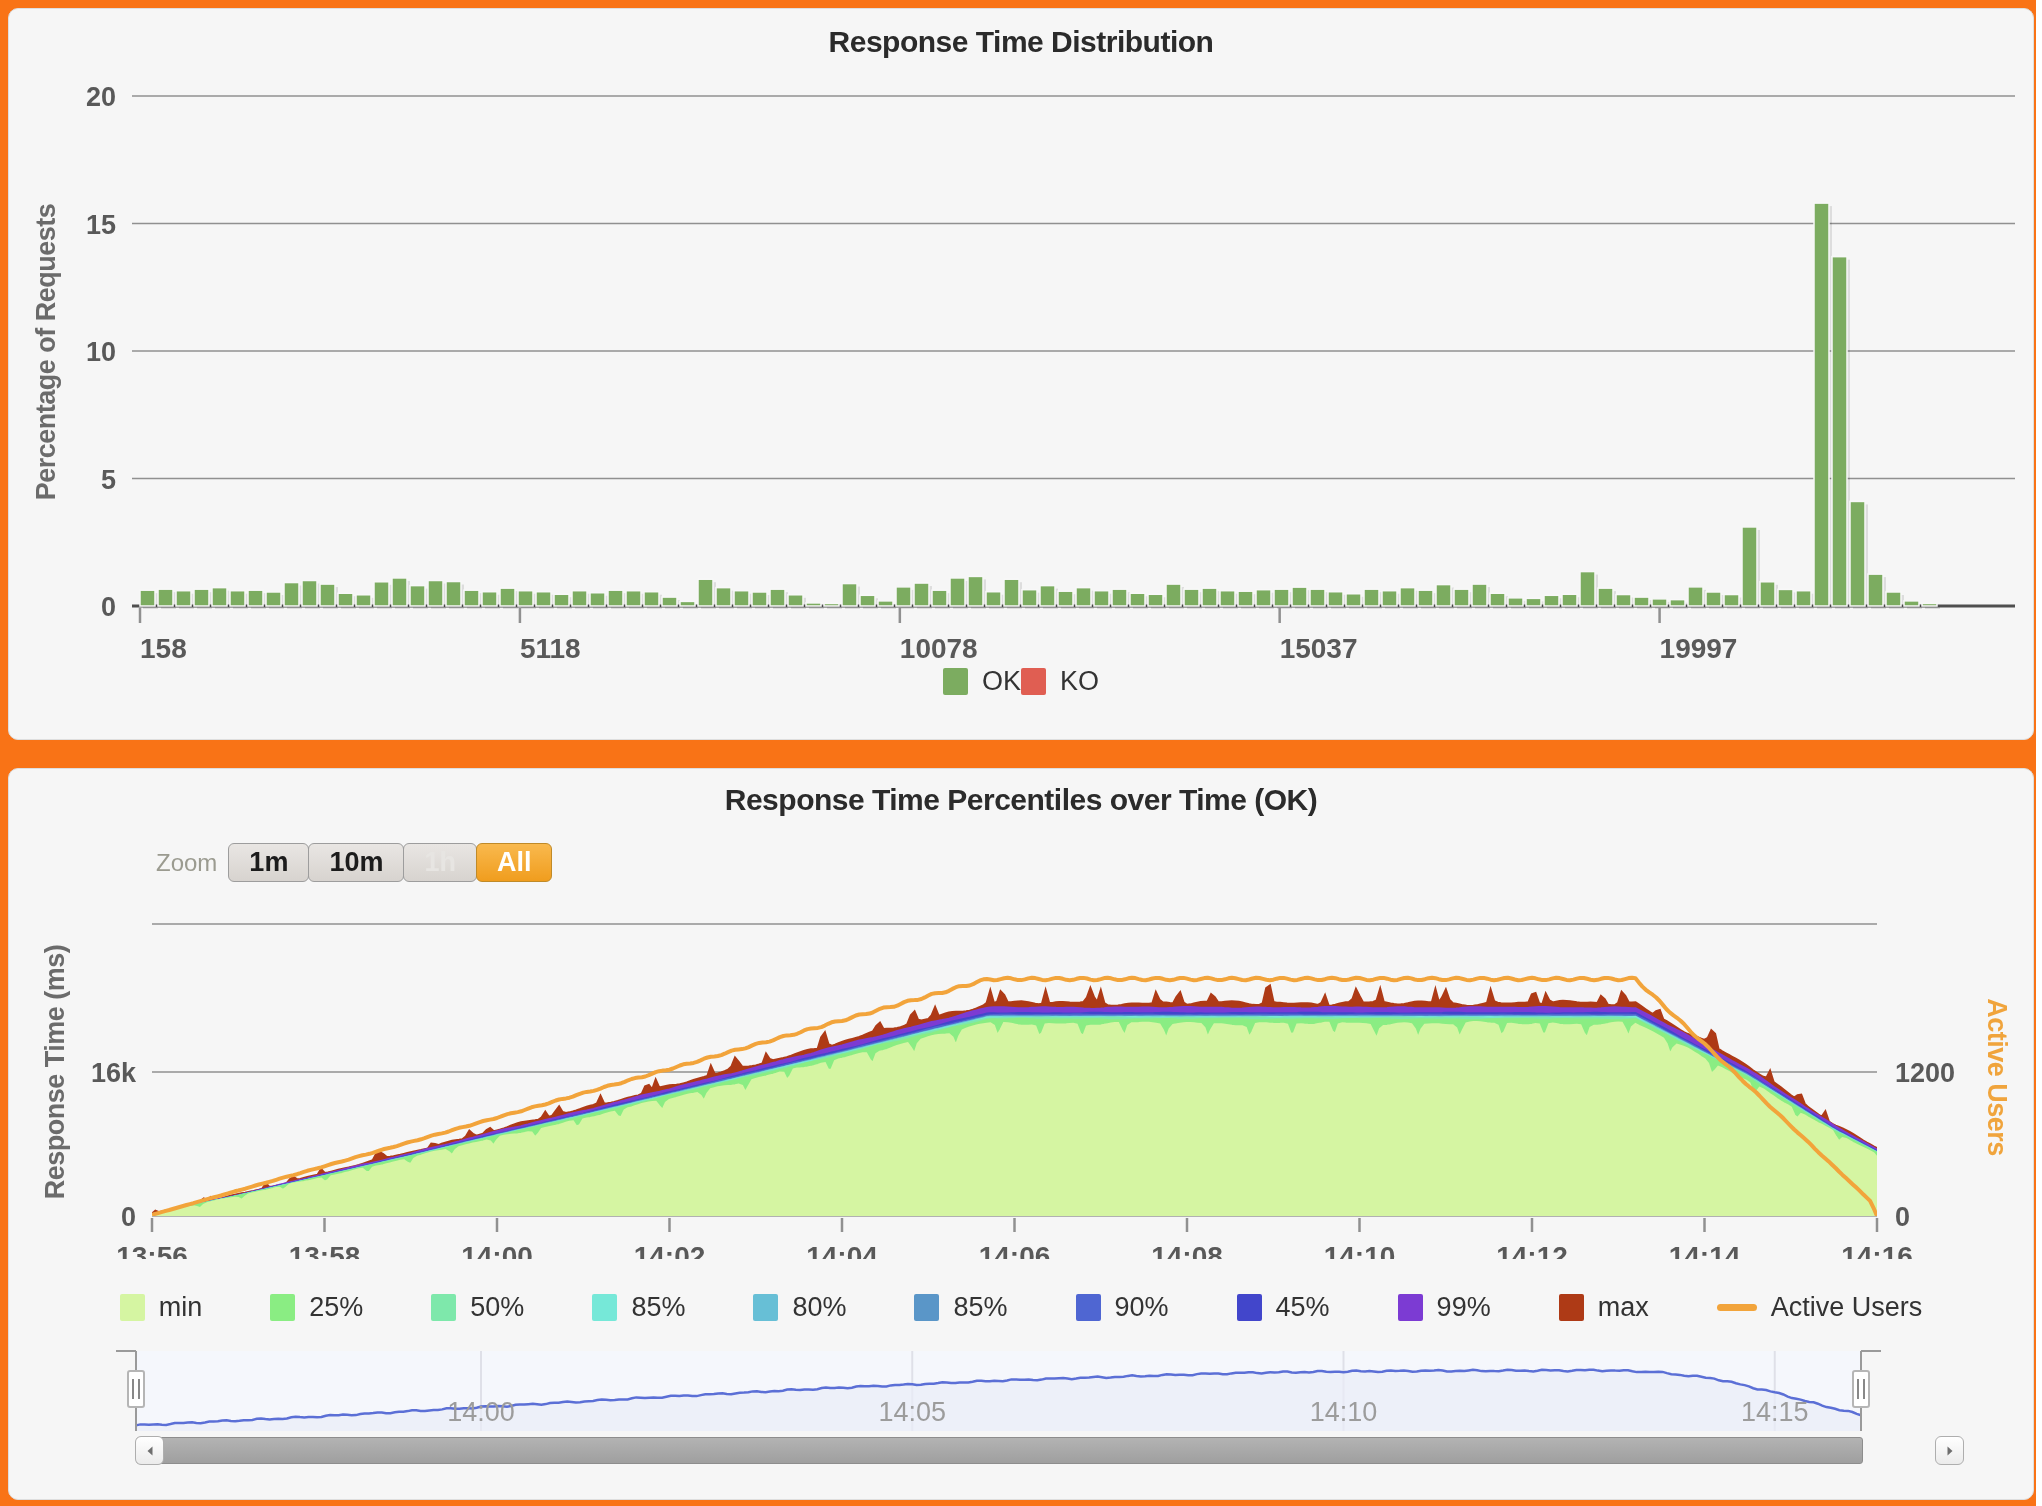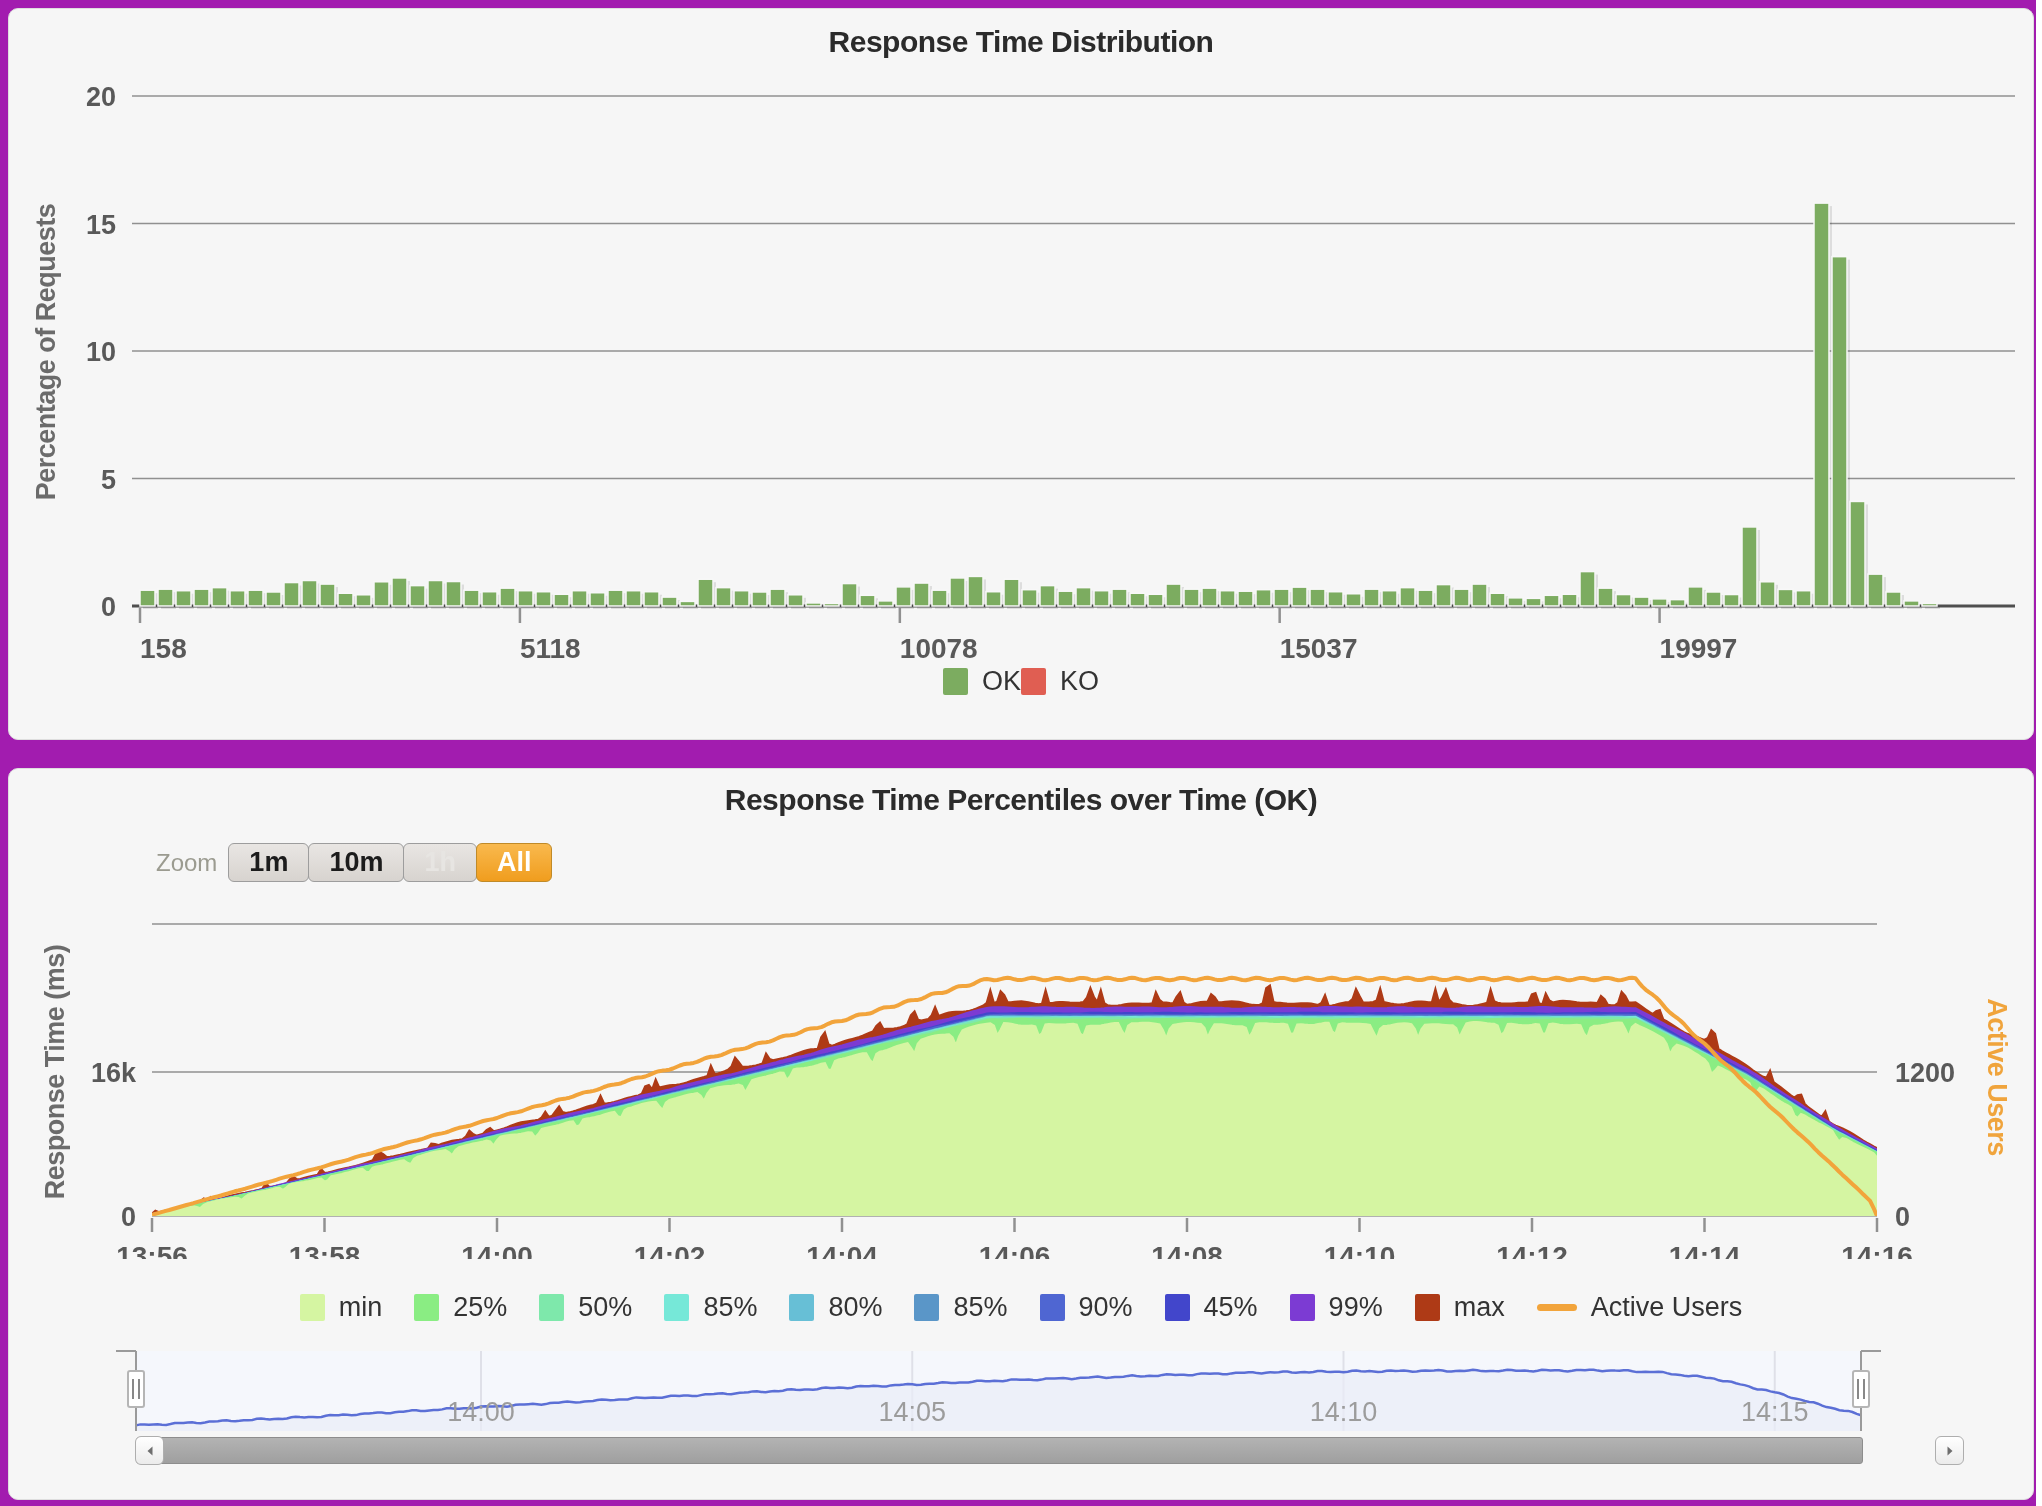--- a/index.html
+++ b/index.html
@@ -1,16 +1,16 @@
 <!DOCTYPE html>
 <html><head>
 <meta charset="utf-8">
 <style>
   html,body{margin:0;padding:0;background:#ffffff;}
-  #page{position:relative;width:2036px;height:1506px;background:#a21caf;
+  #page{position:relative;width:2036px;height:1506px;background:#f97316;
         font-family:"Liberation Sans","DejaVu Sans",sans-serif;overflow:hidden;}
   .panel{position:absolute;left:8px;width:2024px;background:#f6f6f6;
          border:1px solid #dedede;border-radius:10px;overflow:visible;}
   #panel1{top:8px;height:730px;}
   #panel2{top:768px;height:730px;}
   .chart-title{position:absolute;left:0;width:100%;text-align:center;
                font-weight:bold;font-size:30px;color:#2b2b2b;letter-spacing:-0.5px;}
   .vlabel{position:absolute;width:400px;height:34px;text-align:center;
           font-weight:bold;font-size:27px;color:#6b6b6b;letter-spacing:-0.5px;}
   .vlabel.ccw{transform:rotate(-90deg);}
@@ -349,21 +349,21 @@
           <path d="M143.0,337L143.0,335.7L146.4,334.9L149.9,334.1L153.3,333.3L156.8,332.6L160.3,331.8L163.7,331.1L167.2,330.4L170.6,329.7L174.1,329.0L177.5,328.3L180.9,327.6L184.4,326.8L187.8,326.1L191.3,325.4L194.8,324.7L198.2,324.0L201.7,323.4L205.1,322.7L208.6,321.9L212.0,321.2L215.4,320.4L218.9,319.6L222.3,318.8L225.8,318.0L229.3,317.3L232.7,316.5L236.2,315.8L239.6,315.1L243.1,314.3L246.5,313.5L249.9,312.8L253.4,312.0L256.9,311.2L260.3,310.4L263.8,309.6L267.2,308.9L270.6,308.1L274.1,307.4L277.6,306.6L281.0,305.8L284.5,304.9L287.9,304.0L291.4,303.2L294.8,302.3L298.3,301.4L301.7,300.7L305.1,299.9L308.6,299.2L312.1,298.4L315.5,297.7L319.0,296.9L322.4,296.1L325.9,295.3L329.3,294.5L332.8,293.7L336.2,293.0L339.7,292.3L343.1,291.5L346.5,290.8L350.0,290.0L353.4,289.2L356.9,288.4L360.4,287.5L363.8,286.6L367.3,285.8L370.7,285.0L374.1,284.2L377.6,283.5L381.1,282.8L384.5,282.1L387.9,281.4L391.4,280.6L394.9,279.8L398.3,279.0L401.8,278.2L405.2,277.4L408.6,276.7L412.1,275.9L415.6,275.1L419.0,274.4L422.4,273.5L425.9,272.6L429.4,271.7L432.8,270.8L436.3,269.8L439.7,268.9L443.1,268.1L446.6,267.3L450.1,266.5L453.5,265.8L456.9,265.0L460.4,264.2L463.9,263.4L467.3,262.6L470.8,261.7L474.2,260.9L477.7,260.0L481.1,259.2L484.6,258.5L488.0,257.7L491.5,256.9L494.9,256.1L498.4,255.2L501.8,254.3L505.3,253.4L508.7,252.5L512.2,251.7L515.6,250.9L519.1,250.2L522.5,249.5L526.0,248.9L529.4,248.2L532.9,247.5L536.3,246.7L539.8,245.9L543.2,245.1L546.7,244.3L550.1,243.6L553.5,242.9L557.0,242.2L560.5,241.4L563.9,240.7L567.3,239.9L570.8,239.0L574.3,238.1L577.7,237.1L581.2,236.2L584.6,235.3L588.0,234.5L591.5,233.8L595.0,233.1L598.4,232.4L601.9,231.7L605.3,230.9L608.8,230.1L612.2,229.2L615.7,228.3L619.1,227.4L622.6,226.6L626.0,225.8L629.4,225.0L632.9,224.2L636.3,223.4L639.8,222.5L643.3,221.5L646.7,220.5L650.1,219.6L653.6,218.6L657.0,217.8L660.5,217.0L663.9,216.3L667.4,215.6L670.9,214.9L674.3,214.2L677.8,213.4L681.2,212.6L684.6,211.7L688.1,210.9L691.5,210.0L695.0,209.2L698.5,208.5L701.9,207.7L705.4,207.0L708.8,206.1L712.3,205.3L715.7,204.3L719.1,203.4L722.6,202.4L726.1,201.6L729.5,200.8L733.0,200.0L736.4,199.4L739.8,198.8L743.3,198.1L746.8,197.4L750.2,196.6L753.6,195.8L757.1,194.9L760.5,194.0L764.0,193.1L767.4,192.3L770.9,191.5L774.4,190.7L777.8,189.9L781.3,189.0L784.7,188.1L788.1,187.1L791.6,186.1L795.0,185.1L798.5,184.2L802.0,183.4L805.4,182.7L808.9,182.0L812.3,181.4L815.8,180.7L819.2,179.9L822.6,179.1L826.1,178.2L829.6,177.3L833.0,176.3L836.5,175.4L839.9,174.6L843.4,173.8L846.8,173.0L850.3,172.1L853.7,171.2L857.1,170.3L860.6,169.3L864.0,168.3L867.5,167.3L870.9,166.5L874.4,165.7L877.9,165.0L881.3,164.4L884.8,163.8L888.2,163.1L891.6,162.4L895.1,161.5L898.5,160.6L902.0,159.6L905.5,158.7L908.9,157.8L912.4,157.0L915.8,156.2L919.3,155.4L922.7,154.6L926.1,153.7L929.6,152.8L933.1,151.8L936.5,150.8L940.0,149.9L943.4,149.0L946.9,148.3L950.3,147.7L953.7,147.1L957.2,146.4L960.7,145.8L964.1,145.0L967.5,144.1L971.0,143.1L974.5,142.1L977.9,141.2L981.3,140.7L984.8,140.6L988.3,140.7L991.7,140.7L995.1,140.7L998.6,140.6L1002.1,140.4L1005.5,140.3L1009.0,140.1L1012.4,140.0L1015.9,140.1L1019.3,140.2L1022.8,140.4L1026.2,140.7L1029.7,140.9L1033.1,141.1L1036.6,141.1L1040.0,141.1L1043.5,140.9L1046.9,140.8L1050.3,140.7L1053.8,140.7L1057.3,140.7L1060.7,140.8L1064.2,140.9L1067.6,140.9L1071.1,140.9L1074.5,140.8L1078.0,140.6L1081.4,140.5L1084.8,140.5L1088.3,140.6L1091.8,140.8L1095.2,141.0L1098.7,141.3L1102.1,141.4L1105.6,141.5L1109.0,141.5L1112.5,141.4L1115.9,141.2L1119.3,141.0L1122.8,140.9L1126.3,140.8L1129.7,140.8L1133.2,140.8L1136.6,140.8L1140.0,140.8L1143.5,140.7L1146.9,140.5L1150.4,140.4L1153.8,140.2L1157.3,140.2L1160.8,140.3L1164.2,140.4L1167.6,140.7L1171.1,140.9L1174.5,141.0L1178.0,141.1L1181.5,141.0L1184.9,140.9L1188.3,140.7L1191.8,140.5L1195.3,140.4L1198.7,140.4L1202.2,140.5L1205.6,140.5L1209.0,140.6L1212.5,140.6L1216.0,140.6L1219.4,140.5L1222.8,140.4L1226.3,140.4L1229.8,140.4L1233.2,140.6L1236.7,140.8L1240.1,141.1L1243.5,141.3L1247.0,141.5L1250.5,141.5L1253.9,141.5L1257.4,141.3L1260.8,141.1L1264.3,140.9L1267.7,140.8L1271.2,140.8L1274.6,140.8L1278.0,140.9L1281.5,140.9L1285.0,140.9L1288.4,140.8L1291.9,140.7L1295.3,140.6L1298.8,140.5L1302.2,140.5L1305.7,140.7L1309.1,140.8L1312.6,141.0L1316.0,141.2L1319.5,141.3L1322.9,141.2L1326.4,141.1L1329.8,140.9L1333.3,140.6L1336.7,140.4L1340.1,140.3L1343.6,140.3L1347.0,140.3L1350.5,140.4L1353.9,140.5L1357.4,140.5L1360.8,140.4L1364.3,140.3L1367.8,140.3L1371.2,140.3L1374.6,140.4L1378.1,140.5L1381.5,140.8L1385.0,141.0L1388.5,141.2L1391.9,141.3L1395.3,141.3L1398.8,141.2L1402.3,141.0L1405.7,140.8L1409.1,140.7L1412.6,140.6L1416.0,140.7L1419.5,140.7L1423.0,140.8L1426.4,140.9L1429.8,140.9L1433.3,140.9L1436.8,140.8L1440.2,140.8L1443.7,140.8L1447.1,140.8L1450.5,141.0L1454.0,141.2L1457.5,141.4L1460.9,141.5L1464.4,141.5L1467.8,141.4L1471.3,141.2L1474.7,140.9L1478.2,140.7L1481.6,140.5L1485.0,140.4L1488.5,140.4L1492.0,140.5L1495.4,140.5L1498.9,140.6L1502.3,140.5L1505.8,140.5L1509.2,140.4L1512.7,140.3L1516.1,140.3L1519.6,140.4L1523.0,140.6L1526.4,140.8L1529.9,141.0L1533.4,141.1L1536.8,141.1L1540.3,141.0L1543.7,140.8L1547.1,140.6L1550.6,140.4L1554.0,140.3L1557.5,140.3L1560.9,140.4L1564.4,140.5L1567.8,140.7L1571.3,140.7L1574.7,140.8L1578.2,140.8L1581.6,140.7L1585.1,140.7L1588.5,140.8L1592.0,140.9L1595.5,141.1L1598.9,141.3L1602.3,141.5L1605.8,141.6L1609.3,141.5L1612.7,141.4L1616.1,141.1L1619.6,140.9L1623.0,140.7L1626.5,140.6L1629.9,142.3L1633.4,144.2L1636.8,146.1L1640.3,147.9L1643.7,149.7L1647.2,151.5L1650.7,153.2L1654.1,154.9L1657.5,156.7L1661.0,158.5L1664.5,160.3L1667.9,162.3L1671.3,164.2L1674.8,166.0L1678.3,167.8L1681.7,169.5L1685.1,171.1L1688.6,172.7L1692.0,174.3L1695.5,175.9L1698.9,177.6L1702.4,179.5L1705.9,181.3L1709.3,183.3L1712.7,185.2L1716.2,187.0L1719.7,188.8L1723.1,190.6L1726.5,192.4L1730.0,194.2L1733.5,196.0L1736.9,197.9L1740.3,200.0L1743.8,202.3L1747.3,204.5L1750.7,206.7L1754.1,208.8L1757.6,210.8L1761.0,212.7L1764.5,214.7L1767.9,216.8L1771.4,218.9L1774.8,221.1L1778.3,223.3L1781.8,225.6L1785.2,227.8L1788.6,230.0L1792.1,232.1L1795.5,234.2L1799.0,236.3L1802.5,238.4L1805.9,240.6L1809.3,242.8L1812.8,245.0L1816.3,247.2L1819.7,249.4L1823.1,251.5L1826.6,253.3L1830.0,255.0L1833.5,256.6L1837.0,258.3L1840.4,260.0L1843.8,261.7L1847.3,263.5L1850.8,265.4L1854.2,267.3L1857.7,269.1L1861.1,270.9L1864.5,272.7L1868.0,274.5L1868.0,337Z" fill="#8aed83" stroke="none"></path>
           <path d="M143.0,335.7L146.4,334.9L149.9,334.1L153.3,333.3L156.8,332.6L160.3,331.8L163.7,331.1L167.2,330.4L170.6,329.7L174.1,329.0L177.5,328.3L180.9,327.6L184.4,326.8L187.8,326.1L191.3,325.4L194.8,324.7L198.2,324.0L201.7,323.4L205.1,322.7L208.6,321.9L212.0,321.2L215.4,320.4L218.9,319.6L222.3,318.8L225.8,318.0L229.3,317.3L232.7,316.5L236.2,315.8L239.6,315.1L243.1,314.3L246.5,313.5L249.9,312.8L253.4,312.0L256.9,311.2L260.3,310.4L263.8,309.6L267.2,308.9L270.6,308.1L274.1,307.4L277.6,306.6L281.0,305.8L284.5,304.9L287.9,304.0L291.4,303.2L294.8,302.3L298.3,301.4L301.7,300.7L305.1,299.9L308.6,299.2L312.1,298.4L315.5,297.7L319.0,296.9L322.4,296.1L325.9,295.3L329.3,294.5L332.8,293.7L336.2,293.0L339.7,292.3L343.1,291.5L346.5,290.8L350.0,290.0L353.4,289.2L356.9,288.4L360.4,287.5L363.8,286.6L367.3,285.8L370.7,285.0L374.1,284.2L377.6,283.5L381.1,282.8L384.5,282.1L387.9,281.4L391.4,280.6L394.9,279.8L398.3,279.0L401.8,278.2L405.2,277.4L408.6,276.7L412.1,275.9L415.6,275.1L419.0,274.4L422.4,273.5L425.9,272.6L429.4,271.7L432.8,270.8L436.3,269.8L439.7,268.9L443.1,268.1L446.6,267.3L450.1,266.5L453.5,265.8L456.9,265.0L460.4,264.2L463.9,263.4L467.3,262.6L470.8,261.7L474.2,260.9L477.7,260.0L481.1,259.2L484.6,258.5L488.0,257.7L491.5,256.9L494.9,256.1L498.4,255.2L501.8,254.3L505.3,253.4L508.7,252.5L512.2,251.7L515.6,250.9L519.1,250.2L522.5,249.5L526.0,248.9L529.4,248.2L532.9,247.5L536.3,246.7L539.8,245.9L543.2,245.1L546.7,244.3L550.1,243.6L553.5,242.9L557.0,242.2L560.5,241.4L563.9,240.7L567.3,239.9L570.8,239.0L574.3,238.1L577.7,237.1L581.2,236.2L584.6,235.3L588.0,234.5L591.5,233.8L595.0,233.1L598.4,232.4L601.9,231.7L605.3,230.9L608.8,230.1L612.2,229.2L615.7,228.3L619.1,227.4L622.6,226.6L626.0,225.8L629.4,225.0L632.9,224.2L636.3,223.4L639.8,222.5L643.3,221.5L646.7,220.5L650.1,219.6L653.6,218.6L657.0,217.8L660.5,217.0L663.9,216.3L667.4,215.6L670.9,214.9L674.3,214.2L677.8,213.4L681.2,212.6L684.6,211.7L688.1,210.9L691.5,210.0L695.0,209.2L698.5,208.5L701.9,207.7L705.4,207.0L708.8,206.1L712.3,205.3L715.7,204.3L719.1,203.4L722.6,202.4L726.1,201.6L729.5,200.8L733.0,200.0L736.4,199.4L739.8,198.8L743.3,198.1L746.8,197.4L750.2,196.6L753.6,195.8L757.1,194.9L760.5,194.0L764.0,193.1L767.4,192.3L770.9,191.5L774.4,190.7L777.8,189.9L781.3,189.0L784.7,188.1L788.1,187.1L791.6,186.1L795.0,185.1L798.5,184.2L802.0,183.4L805.4,182.7L808.9,182.0L812.3,181.4L815.8,180.7L819.2,179.9L822.6,179.1L826.1,178.2L829.6,177.3L833.0,176.3L836.5,175.4L839.9,174.6L843.4,173.8L846.8,173.0L850.3,172.1L853.7,171.2L857.1,170.3L860.6,169.3L864.0,168.3L867.5,167.3L870.9,166.5L874.4,165.7L877.9,165.0L881.3,164.4L884.8,163.8L888.2,163.1L891.6,162.4L895.1,161.5L898.5,160.6L902.0,159.6L905.5,158.7L908.9,157.8L912.4,157.0L915.8,156.2L919.3,155.4L922.7,154.6L926.1,153.7L929.6,152.8L933.1,151.8L936.5,150.8L940.0,149.9L943.4,149.0L946.9,148.3L950.3,147.7L953.7,147.1L957.2,146.4L960.7,145.8L964.1,145.0L967.5,144.1L971.0,143.1L974.5,142.1L977.9,141.2L981.3,140.7L984.8,140.6L988.3,140.7L991.7,140.7L995.1,140.7L998.6,140.6L1002.1,140.4L1005.5,140.3L1009.0,140.1L1012.4,140.0L1015.9,140.1L1019.3,140.2L1022.8,140.4L1026.2,140.7L1029.7,140.9L1033.1,141.1L1036.6,141.1L1040.0,141.1L1043.5,140.9L1046.9,140.8L1050.3,140.7L1053.8,140.7L1057.3,140.7L1060.7,140.8L1064.2,140.9L1067.6,140.9L1071.1,140.9L1074.5,140.8L1078.0,140.6L1081.4,140.5L1084.8,140.5L1088.3,140.6L1091.8,140.8L1095.2,141.0L1098.7,141.3L1102.1,141.4L1105.6,141.5L1109.0,141.5L1112.5,141.4L1115.9,141.2L1119.3,141.0L1122.8,140.9L1126.3,140.8L1129.7,140.8L1133.2,140.8L1136.6,140.8L1140.0,140.8L1143.5,140.7L1146.9,140.5L1150.4,140.4L1153.8,140.2L1157.3,140.2L1160.8,140.3L1164.2,140.4L1167.6,140.7L1171.1,140.9L1174.5,141.0L1178.0,141.1L1181.5,141.0L1184.9,140.9L1188.3,140.7L1191.8,140.5L1195.3,140.4L1198.7,140.4L1202.2,140.5L1205.6,140.5L1209.0,140.6L1212.5,140.6L1216.0,140.6L1219.4,140.5L1222.8,140.4L1226.3,140.4L1229.8,140.4L1233.2,140.6L1236.7,140.8L1240.1,141.1L1243.5,141.3L1247.0,141.5L1250.5,141.5L1253.9,141.5L1257.4,141.3L1260.8,141.1L1264.3,140.9L1267.7,140.8L1271.2,140.8L1274.6,140.8L1278.0,140.9L1281.5,140.9L1285.0,140.9L1288.4,140.8L1291.9,140.7L1295.3,140.6L1298.8,140.5L1302.2,140.5L1305.7,140.7L1309.1,140.8L1312.6,141.0L1316.0,141.2L1319.5,141.3L1322.9,141.2L1326.4,141.1L1329.8,140.9L1333.3,140.6L1336.7,140.4L1340.1,140.3L1343.6,140.3L1347.0,140.3L1350.5,140.4L1353.9,140.5L1357.4,140.5L1360.8,140.4L1364.3,140.3L1367.8,140.3L1371.2,140.3L1374.6,140.4L1378.1,140.5L1381.5,140.8L1385.0,141.0L1388.5,141.2L1391.9,141.3L1395.3,141.3L1398.8,141.2L1402.3,141.0L1405.7,140.8L1409.1,140.7L1412.6,140.6L1416.0,140.7L1419.5,140.7L1423.0,140.8L1426.4,140.9L1429.8,140.9L1433.3,140.9L1436.8,140.8L1440.2,140.8L1443.7,140.8L1447.1,140.8L1450.5,141.0L1454.0,141.2L1457.5,141.4L1460.9,141.5L1464.4,141.5L1467.8,141.4L1471.3,141.2L1474.7,140.9L1478.2,140.7L1481.6,140.5L1485.0,140.4L1488.5,140.4L1492.0,140.5L1495.4,140.5L1498.9,140.6L1502.3,140.5L1505.8,140.5L1509.2,140.4L1512.7,140.3L1516.1,140.3L1519.6,140.4L1523.0,140.6L1526.4,140.8L1529.9,141.0L1533.4,141.1L1536.8,141.1L1540.3,141.0L1543.7,140.8L1547.1,140.6L1550.6,140.4L1554.0,140.3L1557.5,140.3L1560.9,140.4L1564.4,140.5L1567.8,140.7L1571.3,140.7L1574.7,140.8L1578.2,140.8L1581.6,140.7L1585.1,140.7L1588.5,140.8L1592.0,140.9L1595.5,141.1L1598.9,141.3L1602.3,141.5L1605.8,141.6L1609.3,141.5L1612.7,141.4L1616.1,141.1L1619.6,140.9L1623.0,140.7L1626.5,140.6L1629.9,142.3L1633.4,144.2L1636.8,146.1L1640.3,147.9L1643.7,149.7L1647.2,151.5L1650.7,153.2L1654.1,154.9L1657.5,156.7L1661.0,158.5L1664.5,160.3L1667.9,162.3L1671.3,164.2L1674.8,166.0L1678.3,167.8L1681.7,169.5L1685.1,171.1L1688.6,172.7L1692.0,174.3L1695.5,175.9L1698.9,177.6L1702.4,179.5L1705.9,181.3L1709.3,183.3L1712.7,185.2L1716.2,187.0L1719.7,188.8L1723.1,190.6L1726.5,192.4L1730.0,194.2L1733.5,196.0L1736.9,197.9L1740.3,200.0L1743.8,202.3L1747.3,204.5L1750.7,206.7L1754.1,208.8L1757.6,210.8L1761.0,212.7L1764.5,214.7L1767.9,216.8L1771.4,218.9L1774.8,221.1L1778.3,223.3L1781.8,225.6L1785.2,227.8L1788.6,230.0L1792.1,232.1L1795.5,234.2L1799.0,236.3L1802.5,238.4L1805.9,240.6L1809.3,242.8L1812.8,245.0L1816.3,247.2L1819.7,249.4L1823.1,251.5L1826.6,253.3L1830.0,255.0L1833.5,256.6L1837.0,258.3L1840.4,260.0L1843.8,261.7L1847.3,263.5L1850.8,265.4L1854.2,267.3L1857.7,269.1L1861.1,270.9L1864.5,272.7L1868.0,274.5" fill="none" stroke="#8aed83" stroke-width="2.5"></path>
           <path d="M143.0,337L143.0,335.4L146.4,336.5L149.9,336.8L153.3,334.0L156.8,333.0L160.3,332.3L163.7,331.6L167.2,330.9L170.6,330.1L174.1,329.5L177.5,328.8L180.9,328.2L184.4,327.6L187.8,328.3L191.3,329.4L194.8,326.1L198.2,324.4L201.7,323.5L205.1,322.6L208.6,321.8L212.0,321.1L215.4,320.5L218.9,320.0L222.3,319.4L225.8,318.9L229.3,319.3L232.7,321.2L236.2,317.9L239.6,315.7L243.1,314.8L246.5,314.0L249.9,313.3L253.4,312.6L256.9,311.9L260.3,311.1L263.8,310.2L267.2,309.2L270.6,309.0L274.1,311.3L277.6,308.5L281.0,305.6L284.5,304.8L287.9,304.2L291.4,303.7L294.8,303.2L298.3,302.6L301.7,301.9L305.1,301.1L308.6,300.3L312.1,299.9L315.5,302.8L319.0,301.3L322.4,297.5L325.9,296.7L329.3,296.0L332.8,295.2L336.2,294.3L339.7,293.4L343.1,292.4L346.5,291.4L350.0,290.5L353.4,290.1L356.9,293.0L360.4,293.2L363.8,288.8L367.3,287.8L370.7,287.1L374.1,286.4L377.6,285.5L381.1,284.6L384.5,283.7L387.9,282.9L391.4,282.1L394.9,281.5L398.3,283.9L401.8,285.5L405.2,280.0L408.6,278.0L412.1,276.9L415.6,275.7L419.0,274.7L422.4,273.7L425.9,273.0L429.4,272.4L432.8,271.9L436.3,271.4L439.7,273.3L443.1,276.5L446.6,271.1L450.1,268.4L453.5,267.4L456.9,266.5L460.4,265.6L463.9,264.8L467.3,264.1L470.8,263.4L474.2,262.7L477.7,261.8L481.1,262.6L484.6,266.7L488.0,261.6L491.5,257.9L494.9,257.0L498.4,256.5L501.8,256.1L505.3,255.7L508.7,255.4L512.2,254.9L515.6,254.3L519.1,253.5L522.5,253.8L526.0,258.6L529.4,255.1L532.9,250.1L536.3,249.2L539.8,248.5L543.2,247.8L546.7,247.0L550.1,246.1L553.5,245.1L557.0,244.0L560.5,242.9L563.9,242.6L567.3,247.6L570.8,246.4L574.3,240.6L577.7,239.7L581.2,239.2L584.6,238.6L588.0,237.8L591.5,236.9L595.0,235.8L598.4,234.7L601.9,233.6L605.3,233.0L608.8,237.5L612.2,238.6L615.7,231.4L619.1,229.5L622.6,228.6L626.0,227.5L629.4,226.4L632.9,225.3L636.3,224.4L639.8,223.8L643.3,223.3L646.7,223.1L650.1,227.2L653.6,231.2L657.0,223.7L660.5,221.1L663.9,220.2L667.4,219.2L670.9,218.1L674.3,217.2L677.8,216.3L681.2,215.6L684.6,215.0L688.1,214.3L691.5,216.8L695.0,222.3L698.5,214.6L701.9,210.4L705.4,209.4L708.8,208.5L712.3,207.9L715.7,207.5L719.1,207.2L722.6,206.9L726.1,206.4L729.5,205.8L733.0,207.1L736.4,213.7L739.8,207.3L743.3,201.4L746.8,200.2L750.2,199.2L753.6,198.4L757.1,197.7L760.5,196.8L764.0,195.9L767.4,194.9L770.9,193.7L774.4,193.9L777.8,201.1L781.3,197.4L784.7,190.5L788.1,189.7L791.6,189.5L795.0,189.2L798.5,188.8L802.0,188.1L805.4,187.2L808.9,186.1L812.3,184.9L815.8,184.4L819.2,191.3L822.6,190.8L826.1,182.1L829.6,180.6L833.0,180.0L836.5,179.2L839.9,178.2L843.4,177.2L846.8,176.1L850.3,175.2L853.7,174.5L857.1,174.5L860.6,180.9L864.0,184.5L867.5,175.1L870.9,173.0L874.4,172.2L877.9,171.1L881.3,169.8L884.8,168.5L888.2,167.2L891.6,166.1L895.1,165.2L898.5,164.5L902.0,169.1L905.5,175.2L908.9,164.9L912.4,160.8L915.8,159.6L919.3,158.4L922.7,157.5L926.1,156.8L929.6,156.3L933.1,156.0L936.5,155.8L940.0,155.5L943.4,158.6L946.9,166.9L950.3,157.4L953.7,151.4L957.2,149.9L960.7,148.6L964.1,147.6L967.5,146.8L971.0,146.1L974.5,145.5L977.9,144.9L981.3,144.5L984.8,146.8L988.3,156.9L991.7,151.0L995.1,144.3L998.6,144.4L1002.1,144.9L1005.5,145.7L1009.0,146.4L1012.4,146.9L1015.9,147.1L1019.3,147.0L1022.8,146.7L1026.2,147.5L1029.7,157.0L1033.1,154.4L1036.6,145.7L1040.0,145.2L1043.5,145.4L1046.9,145.7L1050.3,145.8L1053.8,145.8L1057.3,145.6L1060.7,145.3L1064.2,145.1L1067.6,145.8L1071.1,154.8L1074.5,157.0L1078.0,147.6L1081.4,146.9L1084.8,147.1L1088.3,147.1L1091.8,146.7L1095.2,146.1L1098.7,145.4L1102.1,144.7L1105.6,144.2L1109.0,144.3L1112.5,151.3L1115.9,156.9L1119.3,146.7L1122.8,144.5L1126.3,144.4L1129.7,144.3L1133.2,144.1L1136.6,143.9L1140.0,144.0L1143.5,144.4L1146.9,144.9L1150.4,145.7L1153.8,151.3L1157.3,159.9L1160.8,150.1L1164.2,146.1L1167.6,145.6L1171.1,145.0L1174.5,144.5L1178.0,144.3L1181.5,144.3L1184.9,144.6L1188.3,144.9L1191.8,145.3L1195.3,148.9L1198.7,158.9L1202.2,151.1L1205.6,145.5L1209.0,145.4L1212.5,145.6L1216.0,146.0L1219.4,146.5L1222.8,147.1L1226.3,147.5L1229.8,147.6L1233.2,147.4L1236.7,148.9L1240.1,158.6L1243.5,153.1L1247.0,145.2L1250.5,144.5L1253.9,144.5L1257.4,144.6L1260.8,144.9L1264.3,145.1L1267.7,145.2L1271.2,145.1L1274.6,144.9L1278.0,145.7L1281.5,155.3L1285.0,154.5L1288.4,145.7L1291.9,145.4L1295.3,145.8L1298.8,146.1L1302.2,146.2L1305.7,145.9L1309.1,145.3L1312.6,144.7L1316.0,144.0L1319.5,144.1L1322.9,152.1L1326.4,155.3L1329.8,145.5L1333.3,144.4L1336.7,144.8L1340.1,145.1L1343.6,145.1L1347.0,145.1L1350.5,145.1L1353.9,145.2L1357.4,145.4L1360.8,146.1L1364.3,153.0L1367.8,160.0L1371.2,150.0L1374.6,147.3L1378.1,147.0L1381.5,146.4L1385.0,145.7L1388.5,145.1L1391.9,144.7L1395.3,144.6L1398.8,144.8L1402.3,145.3L1405.7,150.1L1409.1,159.4L1412.6,150.3L1416.0,146.0L1419.5,145.7L1423.0,145.5L1426.4,145.5L1429.8,145.6L1433.3,145.9L1436.8,146.2L1440.2,146.5L1443.7,146.6L1447.1,149.2L1450.5,158.9L1454.0,151.4L1457.5,144.5L1460.9,143.7L1464.4,143.3L1467.8,143.3L1471.3,143.5L1474.7,143.9L1478.2,144.4L1481.6,144.7L1485.0,144.9L1488.5,146.6L1492.0,156.7L1495.4,153.2L1498.9,145.3L1502.3,145.1L1505.8,145.5L1509.2,146.0L1512.7,146.3L1516.1,146.5L1519.6,146.4L1523.0,145.9L1526.4,145.3L1529.9,145.6L1533.4,154.4L1536.8,154.7L1540.3,145.3L1543.7,144.8L1547.1,145.3L1550.6,145.9L1554.0,146.2L1557.5,146.4L1560.9,146.4L1564.4,146.2L1567.8,146.1L1571.3,146.5L1574.7,154.3L1578.2,158.8L1581.6,148.8L1585.1,147.0L1588.5,147.0L1592.0,146.6L1595.5,145.9L1598.9,145.2L1602.3,144.4L1605.8,143.9L1609.3,143.7L1612.7,144.0L1616.1,150.0L1619.6,157.9L1623.0,148.3L1626.5,145.3L1629.9,147.1L1633.4,148.7L1636.8,150.2L1640.3,151.8L1643.7,153.6L1647.2,155.5L1650.7,157.5L1654.1,159.6L1657.5,165.1L1661.0,175.6L1664.5,169.1L1667.9,165.9L1671.3,167.0L1674.8,168.2L1678.3,169.7L1681.7,171.6L1685.1,173.7L1688.6,175.9L1692.0,178.3L1695.5,180.5L1698.9,184.6L1702.4,195.2L1705.9,192.0L1709.3,188.0L1712.7,189.5L1716.2,191.3L1719.7,193.2L1723.1,195.2L1726.5,197.1L1730.0,198.9L1733.5,200.5L1736.9,201.9L1740.3,204.4L1743.8,213.5L1747.3,213.4L1750.7,209.0L1754.1,210.6L1757.6,213.0L1761.0,215.5L1764.5,217.9L1767.9,220.3L1771.4,222.5L1774.8,224.5L1778.3,226.4L1781.8,228.7L1785.2,236.3L1788.6,239.4L1792.1,235.2L1795.5,236.6L1799.0,238.8L1802.5,240.8L1805.9,242.7L1809.3,244.5L1812.8,246.2L1816.3,248.0L1819.7,249.8L1823.1,252.0L1826.6,257.8L1830.0,262.7L1833.5,259.3L1837.0,260.2L1840.4,262.2L1843.8,264.1L1847.3,265.8L1850.8,267.5L1854.2,269.1L1857.7,270.8L1861.1,272.6L1864.5,274.5L1868.0,278.7L1868.0,337Z" fill="#d5f5a2" stroke="none"></path>
           <path d="M143.0,335.4L146.4,336.5L149.9,336.8L153.3,334.0L156.8,333.0L160.3,332.3L163.7,331.6L167.2,330.9L170.6,330.1L174.1,329.5L177.5,328.8L180.9,328.2L184.4,327.6L187.8,328.3L191.3,329.4L194.8,326.1L198.2,324.4L201.7,323.5L205.1,322.6L208.6,321.8L212.0,321.1L215.4,320.5L218.9,320.0L222.3,319.4L225.8,318.9L229.3,319.3L232.7,321.2L236.2,317.9L239.6,315.7L243.1,314.8L246.5,314.0L249.9,313.3L253.4,312.6L256.9,311.9L260.3,311.1L263.8,310.2L267.2,309.2L270.6,309.0L274.1,311.3L277.6,308.5L281.0,305.6L284.5,304.8L287.9,304.2L291.4,303.7L294.8,303.2L298.3,302.6L301.7,301.9L305.1,301.1L308.6,300.3L312.1,299.9L315.5,302.8L319.0,301.3L322.4,297.5L325.9,296.7L329.3,296.0L332.8,295.2L336.2,294.3L339.7,293.4L343.1,292.4L346.5,291.4L350.0,290.5L353.4,290.1L356.9,293.0L360.4,293.2L363.8,288.8L367.3,287.8L370.7,287.1L374.1,286.4L377.6,285.5L381.1,284.6L384.5,283.7L387.9,282.9L391.4,282.1L394.9,281.5L398.3,283.9L401.8,285.5L405.2,280.0L408.6,278.0L412.1,276.9L415.6,275.7L419.0,274.7L422.4,273.7L425.9,273.0L429.4,272.4L432.8,271.9L436.3,271.4L439.7,273.3L443.1,276.5L446.6,271.1L450.1,268.4L453.5,267.4L456.9,266.5L460.4,265.6L463.9,264.8L467.3,264.1L470.8,263.4L474.2,262.7L477.7,261.8L481.1,262.6L484.6,266.7L488.0,261.6L491.5,257.9L494.9,257.0L498.4,256.5L501.8,256.1L505.3,255.7L508.7,255.4L512.2,254.9L515.6,254.3L519.1,253.5L522.5,253.8L526.0,258.6L529.4,255.1L532.9,250.1L536.3,249.2L539.8,248.5L543.2,247.8L546.7,247.0L550.1,246.1L553.5,245.1L557.0,244.0L560.5,242.9L563.9,242.6L567.3,247.6L570.8,246.4L574.3,240.6L577.7,239.7L581.2,239.2L584.6,238.6L588.0,237.8L591.5,236.9L595.0,235.8L598.4,234.7L601.9,233.6L605.3,233.0L608.8,237.5L612.2,238.6L615.7,231.4L619.1,229.5L622.6,228.6L626.0,227.5L629.4,226.4L632.9,225.3L636.3,224.4L639.8,223.8L643.3,223.3L646.7,223.1L650.1,227.2L653.6,231.2L657.0,223.7L660.5,221.1L663.9,220.2L667.4,219.2L670.9,218.1L674.3,217.2L677.8,216.3L681.2,215.6L684.6,215.0L688.1,214.3L691.5,216.8L695.0,222.3L698.5,214.6L701.9,210.4L705.4,209.4L708.8,208.5L712.3,207.9L715.7,207.5L719.1,207.2L722.6,206.9L726.1,206.4L729.5,205.8L733.0,207.1L736.4,213.7L739.8,207.3L743.3,201.4L746.8,200.2L750.2,199.2L753.6,198.4L757.1,197.7L760.5,196.8L764.0,195.9L767.4,194.9L770.9,193.7L774.4,193.9L777.8,201.1L781.3,197.4L784.7,190.5L788.1,189.7L791.6,189.5L795.0,189.2L798.5,188.8L802.0,188.1L805.4,187.2L808.9,186.1L812.3,184.9L815.8,184.4L819.2,191.3L822.6,190.8L826.1,182.1L829.6,180.6L833.0,180.0L836.5,179.2L839.9,178.2L843.4,177.2L846.8,176.1L850.3,175.2L853.7,174.5L857.1,174.5L860.6,180.9L864.0,184.5L867.5,175.1L870.9,173.0L874.4,172.2L877.9,171.1L881.3,169.8L884.8,168.5L888.2,167.2L891.6,166.1L895.1,165.2L898.5,164.5L902.0,169.1L905.5,175.2L908.9,164.9L912.4,160.8L915.8,159.6L919.3,158.4L922.7,157.5L926.1,156.8L929.6,156.3L933.1,156.0L936.5,155.8L940.0,155.5L943.4,158.6L946.9,166.9L950.3,157.4L953.7,151.4L957.2,149.9L960.7,148.6L964.1,147.6L967.5,146.8L971.0,146.1L974.5,145.5L977.9,144.9L981.3,144.5L984.8,146.8L988.3,156.9L991.7,151.0L995.1,144.3L998.6,144.4L1002.1,144.9L1005.5,145.7L1009.0,146.4L1012.4,146.9L1015.9,147.1L1019.3,147.0L1022.8,146.7L1026.2,147.5L1029.7,157.0L1033.1,154.4L1036.6,145.7L1040.0,145.2L1043.5,145.4L1046.9,145.7L1050.3,145.8L1053.8,145.8L1057.3,145.6L1060.7,145.3L1064.2,145.1L1067.6,145.8L1071.1,154.8L1074.5,157.0L1078.0,147.6L1081.4,146.9L1084.8,147.1L1088.3,147.1L1091.8,146.7L1095.2,146.1L1098.7,145.4L1102.1,144.7L1105.6,144.2L1109.0,144.3L1112.5,151.3L1115.9,156.9L1119.3,146.7L1122.8,144.5L1126.3,144.4L1129.7,144.3L1133.2,144.1L1136.6,143.9L1140.0,144.0L1143.5,144.4L1146.9,144.9L1150.4,145.7L1153.8,151.3L1157.3,159.9L1160.8,150.1L1164.2,146.1L1167.6,145.6L1171.1,145.0L1174.5,144.5L1178.0,144.3L1181.5,144.3L1184.9,144.6L1188.3,144.9L1191.8,145.3L1195.3,148.9L1198.7,158.9L1202.2,151.1L1205.6,145.5L1209.0,145.4L1212.5,145.6L1216.0,146.0L1219.4,146.5L1222.8,147.1L1226.3,147.5L1229.8,147.6L1233.2,147.4L1236.7,148.9L1240.1,158.6L1243.5,153.1L1247.0,145.2L1250.5,144.5L1253.9,144.5L1257.4,144.6L1260.8,144.9L1264.3,145.1L1267.7,145.2L1271.2,145.1L1274.6,144.9L1278.0,145.7L1281.5,155.3L1285.0,154.5L1288.4,145.7L1291.9,145.4L1295.3,145.8L1298.8,146.1L1302.2,146.2L1305.7,145.9L1309.1,145.3L1312.6,144.7L1316.0,144.0L1319.5,144.1L1322.9,152.1L1326.4,155.3L1329.8,145.5L1333.3,144.4L1336.7,144.8L1340.1,145.1L1343.6,145.1L1347.0,145.1L1350.5,145.1L1353.9,145.2L1357.4,145.4L1360.8,146.1L1364.3,153.0L1367.8,160.0L1371.2,150.0L1374.6,147.3L1378.1,147.0L1381.5,146.4L1385.0,145.7L1388.5,145.1L1391.9,144.7L1395.3,144.6L1398.8,144.8L1402.3,145.3L1405.7,150.1L1409.1,159.4L1412.6,150.3L1416.0,146.0L1419.5,145.7L1423.0,145.5L1426.4,145.5L1429.8,145.6L1433.3,145.9L1436.8,146.2L1440.2,146.5L1443.7,146.6L1447.1,149.2L1450.5,158.9L1454.0,151.4L1457.5,144.5L1460.9,143.7L1464.4,143.3L1467.8,143.3L1471.3,143.5L1474.7,143.9L1478.2,144.4L1481.6,144.7L1485.0,144.9L1488.5,146.6L1492.0,156.7L1495.4,153.2L1498.9,145.3L1502.3,145.1L1505.8,145.5L1509.2,146.0L1512.7,146.3L1516.1,146.5L1519.6,146.4L1523.0,145.9L1526.4,145.3L1529.9,145.6L1533.4,154.4L1536.8,154.7L1540.3,145.3L1543.7,144.8L1547.1,145.3L1550.6,145.9L1554.0,146.2L1557.5,146.4L1560.9,146.4L1564.4,146.2L1567.8,146.1L1571.3,146.5L1574.7,154.3L1578.2,158.8L1581.6,148.8L1585.1,147.0L1588.5,147.0L1592.0,146.6L1595.5,145.9L1598.9,145.2L1602.3,144.4L1605.8,143.9L1609.3,143.7L1612.7,144.0L1616.1,150.0L1619.6,157.9L1623.0,148.3L1626.5,145.3L1629.9,147.1L1633.4,148.7L1636.8,150.2L1640.3,151.8L1643.7,153.6L1647.2,155.5L1650.7,157.5L1654.1,159.6L1657.5,165.1L1661.0,175.6L1664.5,169.1L1667.9,165.9L1671.3,167.0L1674.8,168.2L1678.3,169.7L1681.7,171.6L1685.1,173.7L1688.6,175.9L1692.0,178.3L1695.5,180.5L1698.9,184.6L1702.4,195.2L1705.9,192.0L1709.3,188.0L1712.7,189.5L1716.2,191.3L1719.7,193.2L1723.1,195.2L1726.5,197.1L1730.0,198.9L1733.5,200.5L1736.9,201.9L1740.3,204.4L1743.8,213.5L1747.3,213.4L1750.7,209.0L1754.1,210.6L1757.6,213.0L1761.0,215.5L1764.5,217.9L1767.9,220.3L1771.4,222.5L1774.8,224.5L1778.3,226.4L1781.8,228.7L1785.2,236.3L1788.6,239.4L1792.1,235.2L1795.5,236.6L1799.0,238.8L1802.5,240.8L1805.9,242.7L1809.3,244.5L1812.8,246.2L1816.3,248.0L1819.7,249.8L1823.1,252.0L1826.6,257.8L1830.0,262.7L1833.5,259.3L1837.0,260.2L1840.4,262.2L1843.8,264.1L1847.3,265.8L1850.8,267.5L1854.2,269.1L1857.7,270.8L1861.1,272.6L1864.5,274.5L1868.0,278.7" fill="none" stroke="#d5f5a2" stroke-width="2.5"></path>
           <g>
             <path d="M143.0,335.8L146.4,334.8L149.9,333.8L153.3,332.9L156.8,331.9L160.3,331.0L163.7,330.0L167.2,329.0L170.6,328.0L174.1,327.0L177.5,326.0L180.9,325.1L184.4,324.2L187.8,323.2L191.3,322.2L194.8,321.2L198.2,320.2L201.7,319.2L205.1,318.3L208.6,317.4L212.0,316.5L215.4,315.4L218.9,314.4L222.3,313.3L225.8,312.3L229.3,311.5L232.7,310.6L236.2,309.7L239.6,308.7L243.1,307.6L246.5,306.5L249.9,305.5L253.4,304.6L256.9,303.8L260.3,302.9L263.8,301.9L267.2,300.8L270.6,299.7L274.1,298.7L277.6,297.7L281.0,296.9L284.5,296.1L287.9,295.2L291.4,294.1L294.8,292.9L298.3,291.8L301.7,290.9L305.1,290.1L308.6,289.3L312.1,288.4L315.5,287.3L319.0,286.1L322.4,285.0L325.9,284.0L329.3,283.2L332.8,282.5L336.2,281.6L339.7,280.6L343.1,279.4L346.5,278.2L350.0,277.2L353.4,276.3L356.9,275.6L360.4,274.8L363.8,273.8L367.3,272.6L370.7,271.4L374.1,270.3L377.6,269.5L381.1,268.8L384.5,268.0L387.9,267.1L391.4,265.9L394.9,264.6L398.3,263.5L401.8,262.6L405.2,261.9L408.6,261.2L412.1,260.3L415.6,259.2L419.0,257.9L422.4,256.7L425.9,255.7L429.4,255.0L432.8,254.4L436.3,253.6L439.7,252.5L443.1,251.2L446.6,249.9L450.1,248.8L453.5,248.1L456.9,247.5L460.4,246.8L463.9,245.7L467.3,244.4L470.8,243.1L474.2,242.0L477.7,241.2L481.1,240.6L484.6,240.0L488.0,239.0L491.5,237.7L494.9,236.3L498.4,235.1L501.8,234.3L505.3,233.7L508.7,233.1L512.2,232.3L515.6,231.0L519.1,229.6L522.5,228.3L526.0,227.4L529.4,226.8L532.9,226.3L536.3,225.5L539.8,224.4L543.2,222.9L546.7,221.5L550.1,220.5L553.5,219.9L557.0,219.4L560.5,218.7L563.9,217.7L567.3,216.2L570.8,214.8L574.3,213.6L577.7,212.9L581.2,212.5L584.6,211.9L588.0,210.9L591.5,209.6L595.0,208.0L598.4,206.8L601.9,206.0L605.3,205.6L608.8,205.1L612.2,204.2L615.7,202.9L619.1,201.3L622.6,200.0L626.0,199.1L629.4,198.6L632.9,198.2L636.3,197.5L639.8,196.2L643.3,194.7L646.7,193.2L650.1,192.2L653.6,191.6L657.0,191.3L660.5,190.7L663.9,189.5L667.4,188.0L670.9,186.5L674.3,185.3L677.8,184.7L681.2,184.4L684.6,183.9L688.1,182.9L691.5,181.4L695.0,179.7L698.5,178.5L701.9,177.7L705.4,177.4L708.8,177.0L712.3,176.1L715.7,174.7L719.1,173.1L722.6,171.6L726.1,170.8L729.5,170.4L733.0,170.1L736.4,169.4L739.8,168.1L743.3,166.4L746.8,164.9L750.2,163.9L753.6,163.4L757.1,163.2L760.5,162.6L764.0,161.4L767.4,159.8L770.9,158.1L774.4,157.0L777.8,156.4L781.3,156.2L784.7,155.8L788.1,154.8L791.6,153.2L795.0,151.4L798.5,150.1L802.0,149.5L805.4,149.2L808.9,148.9L812.3,148.1L815.8,146.6L819.2,144.8L822.6,143.3L826.1,142.5L829.6,142.2L833.0,142.0L836.5,141.3L839.9,139.9L843.4,138.1L846.8,136.5L850.3,135.5L853.7,135.2L857.1,135.1L860.6,134.6L864.0,133.3L867.5,131.5L870.9,129.8L874.4,128.6L877.9,128.2L881.3,128.1L884.8,127.8L888.2,126.7L891.6,124.9L895.1,123.1L898.5,121.8L902.0,121.2L905.5,121.1L908.9,120.9L912.4,120.0L915.8,118.4L919.3,116.5L922.7,114.9L926.1,114.2L929.6,114.1L933.1,114.0L936.5,113.3L940.0,111.8L943.4,109.9L946.9,108.2L950.3,107.2L953.7,107.0L957.2,107.0L960.7,106.5L964.1,105.2L967.5,103.3L971.0,101.4L974.5,100.3L977.9,100.0L981.3,100.5L984.8,101.2L988.3,101.0L991.7,100.1L995.1,99.2L998.6,98.8L1002.1,99.3L1005.5,100.3L1009.0,101.1L1012.4,101.1L1015.9,100.4L1019.3,99.4L1022.8,98.8L1026.2,99.1L1029.7,100.0L1033.1,100.9L1036.6,101.2L1040.0,100.6L1043.5,99.6L1046.9,98.9L1050.3,99.0L1053.8,99.8L1057.3,100.8L1060.7,101.2L1064.2,100.8L1067.6,99.8L1071.1,99.0L1074.5,98.9L1078.0,99.5L1081.4,100.6L1084.8,101.2L1088.3,101.0L1091.8,100.1L1095.2,99.1L1098.7,98.8L1102.1,99.3L1105.6,100.3L1109.0,101.1L1112.5,101.1L1115.9,100.3L1119.3,99.3L1122.8,98.8L1126.3,99.1L1129.7,100.1L1133.2,101.0L1136.6,101.2L1140.0,100.5L1143.5,99.5L1146.9,98.9L1150.4,99.0L1153.8,99.8L1157.3,100.8L1160.8,101.2L1164.2,100.8L1167.6,99.8L1171.1,99.0L1174.5,98.9L1178.0,99.6L1181.5,100.6L1184.9,101.2L1188.3,100.9L1191.8,100.0L1195.3,99.1L1198.7,98.8L1202.2,99.4L1205.6,100.4L1209.0,101.1L1212.5,101.1L1216.0,100.3L1219.4,99.3L1222.8,98.8L1226.3,99.2L1229.8,100.1L1233.2,101.0L1236.7,101.2L1240.1,100.5L1243.5,99.5L1247.0,98.8L1250.5,99.0L1253.9,99.9L1257.4,100.8L1260.8,101.2L1264.3,100.7L1267.7,99.7L1271.2,98.9L1274.6,98.9L1278.0,99.6L1281.5,100.6L1285.0,101.2L1288.4,100.9L1291.9,100.0L1295.3,99.1L1298.8,98.8L1302.2,99.4L1305.7,100.4L1309.1,101.1L1312.6,101.0L1316.0,100.2L1319.5,99.2L1322.9,98.8L1326.4,99.2L1329.8,100.2L1333.3,101.0L1336.7,101.1L1340.1,100.5L1343.6,99.5L1347.0,98.8L1350.5,99.0L1353.9,99.9L1357.4,100.9L1360.8,101.2L1364.3,100.7L1367.8,99.7L1371.2,98.9L1374.6,98.9L1378.1,99.7L1381.5,100.7L1385.0,101.2L1388.5,100.9L1391.9,99.9L1395.3,99.0L1398.8,98.8L1402.3,99.4L1405.7,100.5L1409.1,101.1L1412.6,101.0L1416.0,100.2L1419.5,99.2L1423.0,98.8L1426.4,99.2L1429.8,100.2L1433.3,101.0L1436.8,101.1L1440.2,100.4L1443.7,99.4L1447.1,98.8L1450.5,99.1L1454.0,100.0L1457.5,100.9L1460.9,101.2L1464.4,100.6L1467.8,99.6L1471.3,98.9L1474.7,98.9L1478.2,99.7L1481.6,100.7L1485.0,101.2L1488.5,100.8L1492.0,99.9L1495.4,99.0L1498.9,98.8L1502.3,99.5L1505.8,100.5L1509.2,101.2L1512.7,101.0L1516.1,100.1L1519.6,99.2L1523.0,98.8L1526.4,99.3L1529.9,100.3L1533.4,101.1L1536.8,101.1L1540.3,100.4L1543.7,99.4L1547.1,98.8L1550.6,99.1L1554.0,100.0L1557.5,100.9L1560.9,101.2L1564.4,100.6L1567.8,99.6L1571.3,98.9L1574.7,99.0L1578.2,99.8L1581.6,100.7L1585.1,101.2L1588.5,100.8L1592.0,99.8L1595.5,99.0L1598.9,98.9L1602.3,99.5L1605.8,100.5L1609.3,101.2L1612.7,101.0L1616.1,100.1L1619.6,99.1L1623.0,98.8L1626.5,99.3L1629.9,103.6L1633.4,107.6L1636.8,110.8L1640.3,113.4L1643.7,115.7L1647.2,118.5L1650.7,122.0L1654.1,126.1L1657.5,130.2L1661.0,133.6L1664.5,136.4L1667.9,138.8L1671.3,141.5L1674.8,144.8L1678.3,148.8L1681.7,152.8L1685.1,156.4L1688.6,159.3L1692.0,161.8L1695.5,164.5L1698.9,167.7L1702.4,171.5L1705.9,175.4L1709.3,179.1L1712.7,182.2L1716.2,184.8L1719.7,187.5L1723.1,190.6L1726.5,194.2L1730.0,198.1L1733.5,201.7L1736.9,205.0L1740.3,207.8L1743.8,210.5L1747.3,213.5L1750.7,217.0L1754.1,220.7L1757.6,224.4L1761.0,227.7L1764.5,230.7L1767.9,233.5L1771.4,236.5L1774.8,239.8L1778.3,243.5L1781.8,247.1L1785.2,250.5L1788.6,253.6L1792.1,256.5L1795.5,259.5L1799.0,262.7L1802.5,266.2L1805.9,269.8L1809.3,273.2L1812.8,276.4L1816.3,279.4L1819.7,282.4L1823.1,285.7L1826.6,289.0L1830.0,292.5L1833.5,295.9L1837.0,299.1L1840.4,302.3L1843.8,305.4L1847.3,308.6L1850.8,311.9L1854.2,315.3L1857.7,318.6L1861.1,321.9L1864.5,328.8L1868.0,337.0" fill="none" stroke="#f2a43b" stroke-width="4" stroke-linejoin="round"></path>
           </g>
         </g>
       </svg>
 
-    <div class="legend-row" id="legend2" style="top:520px;height:36px;gap:32px;">
+    <div class="legend-row" id="legend2" style="top:520px;height:36px;gap:68px;">
         <div class="legend-item">
           <span class="legend-swatch" style="background: rgb(213, 245, 162);"></span>
           <span>min</span>
         </div>
         <div class="legend-item">
           <span class="legend-swatch" style="background: rgb(138, 237, 131);"></span>
           <span>25%</span>
         </div>
         <div class="legend-item">
           <span class="legend-swatch" style="background: rgb(126, 232, 171);"></span>

